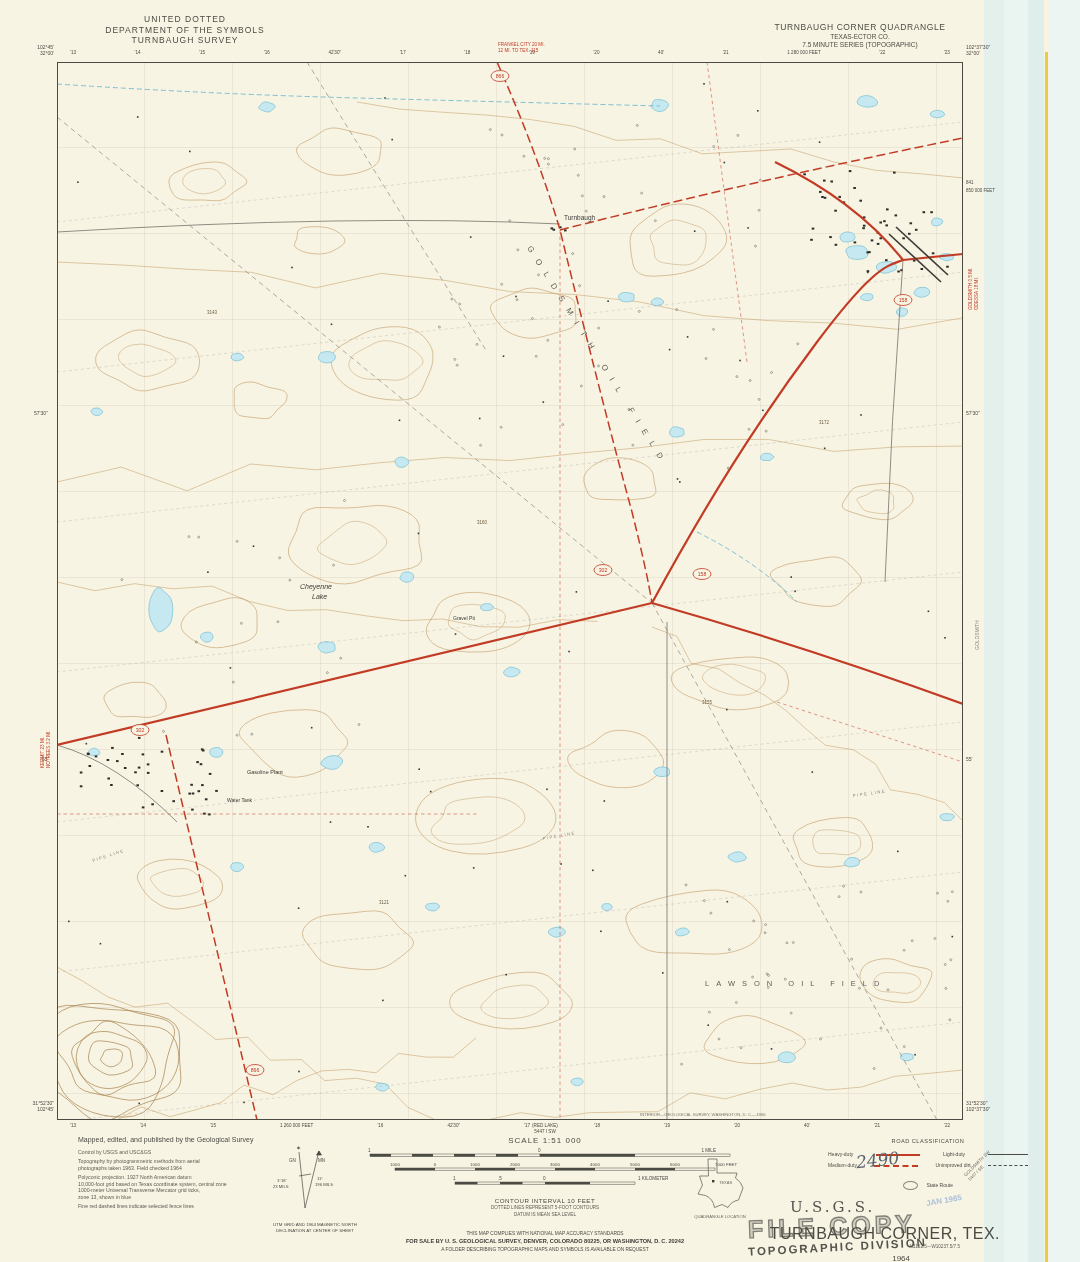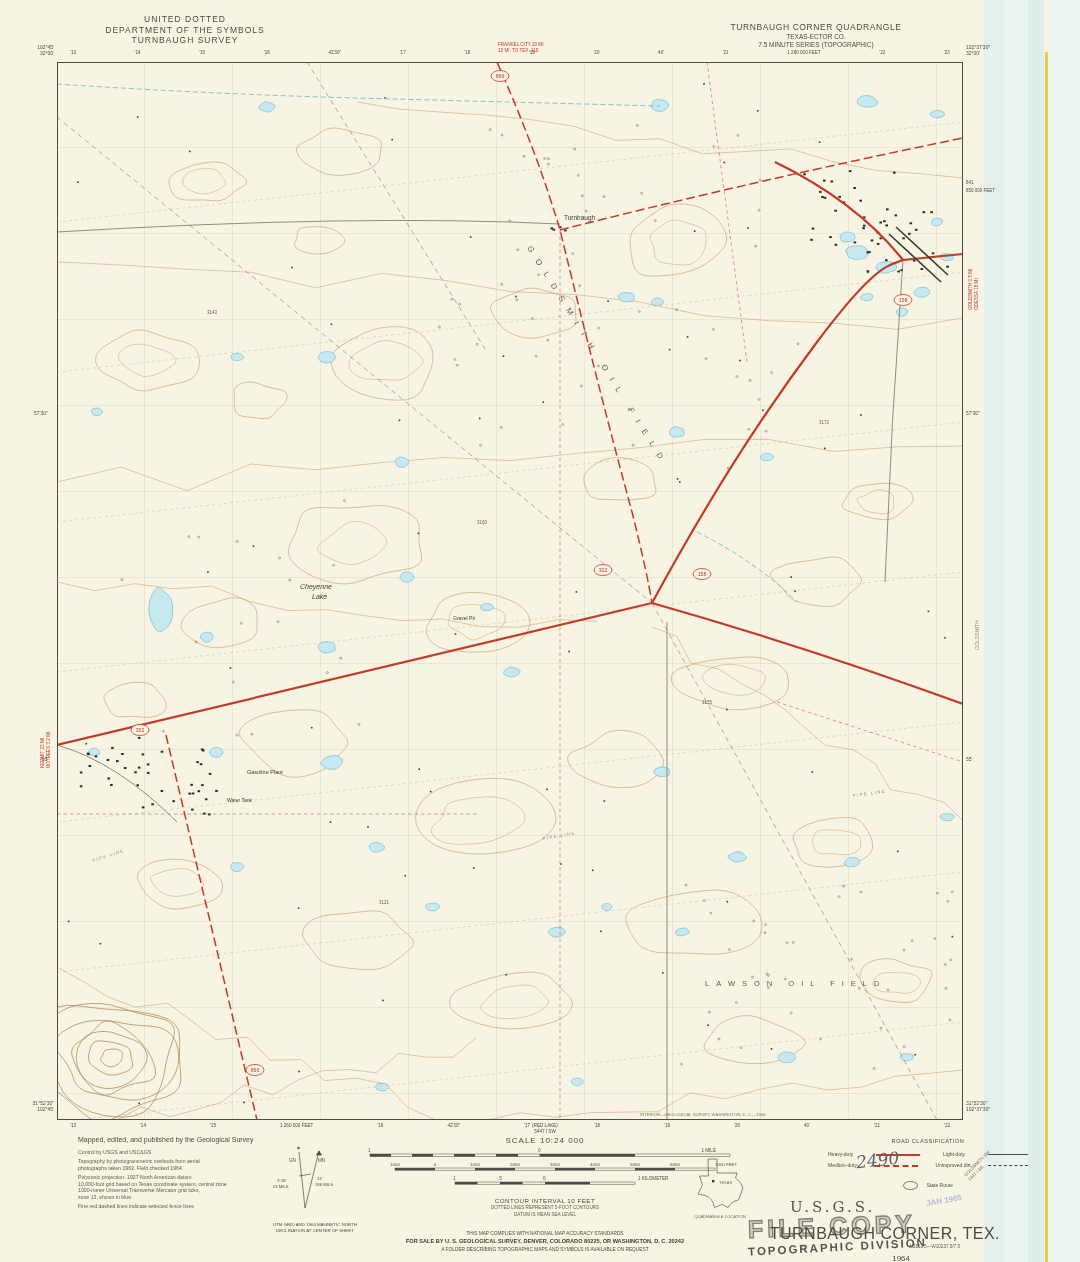--- a/index.html
+++ b/index.html
@@ -28,21 +28,21 @@
   <div class="abs" style="left:1004px;top:0;width:24px;height:1262px;background:rgba(228,244,246,.7);"></div>
   <div class="abs" style="left:1028px;top:0;width:16px;height:1262px;background:rgba(203,232,240,.55);"></div>
   <div class="abs" style="left:1049px;top:0;width:31px;height:1262px;background:rgba(233,245,245,.8);"></div>
   <div class="abs" style="left:1045px;top:52px;width:3px;height:1210px;background:#e3cd4f;"></div>
 
   <div class="abs t ctr" style="left:60px;top:14px;width:250px;font-size:8.5px;letter-spacing:1px;">
     <div>UNITED DOTTED</div>
     <div>DEPARTMENT OF THE SYMBOLS</div>
     <div>TURNBAUGH SURVEY</div>
   </div>
-  <div class="abs t ctr" style="left:696px;top:22px;width:240px;">
+  <div class="abs t ctr" style="left:740px;top:22px;width:240px;">
     <div style="font-size:8.5px;letter-spacing:.6px;">TURNBAUGH CORNER QUADRANGLE</div>
     <div style="font-size:6.5px;">TEXAS-ECTOR CO.</div>
     <div style="font-size:6.5px;">7.5 MINUTE SERIES (TOPOGRAPHIC)</div>
   </div>
 
   <div class="abs t rt" style="left:12px;top:44px;width:42px;font-size:5px;">
     <div>102°45'</div>
     <div>32°00'</div>
   </div>
   <div class="abs t" style="left:966px;top:44px;width:50px;font-size:5px;">
@@ -616,21 +616,21 @@
     <text x="22" y="40" font-size="4.2" fill="#4b4b43">1°18'</text>
     <text x="18" y="46" font-size="4.2" fill="#4b4b43">23 MILS</text>
     <text x="62" y="38" font-size="4.2" fill="#4b4b43">11°</text>
     <text x="60" y="44" font-size="4.2" fill="#4b4b43">196 MILS</text>
   </svg>
   <div class="abs t ctr" style="left:240px;top:1222px;width:150px;font-size:4.4px;line-height:1.3;">
     <div>UTM GRID AND 1964 MAGNETIC NORTH</div>
     <div>DECLINATION AT CENTER OF SHEET</div>
   </div>
 
-  <div class="abs t ctr" style="left:430px;top:1136px;width:230px;font-size:8px;letter-spacing:1px;">SCALE 10:24 000</div>
+  <div class="abs t ctr" style="left:430px;top:1136px;width:230px;font-size:8px;letter-spacing:1px;">SCALE 1:51 000</div>
   <svg class="abs" style="left:360px;top:1148px;" width="380" height="46" viewBox="0 0 380 46">
 
     <g>
       <rect x="10" y="6" width="170" height="2.6" fill="none" stroke="#4b4b43" stroke-width="0.5"></rect>
       <rect x="10" y="6" width="21" height="2.6" fill="#4b4b43"></rect>
         <rect x="52" y="6" width="21" height="2.6" fill="#4b4b43"></rect>
       <rect x="94" y="6" width="21" height="2.6" fill="#4b4b43"></rect>
         <rect x="136" y="6" width="22" height="2.6" fill="#4b4b43"></rect>
       <rect x="180" y="6" width="190" height="2.6" fill="none" stroke="#4b4b43" stroke-width="0.5"></rect>
       <rect x="180" y="6" width="95" height="2.6" fill="#4b4b43"></rect>

